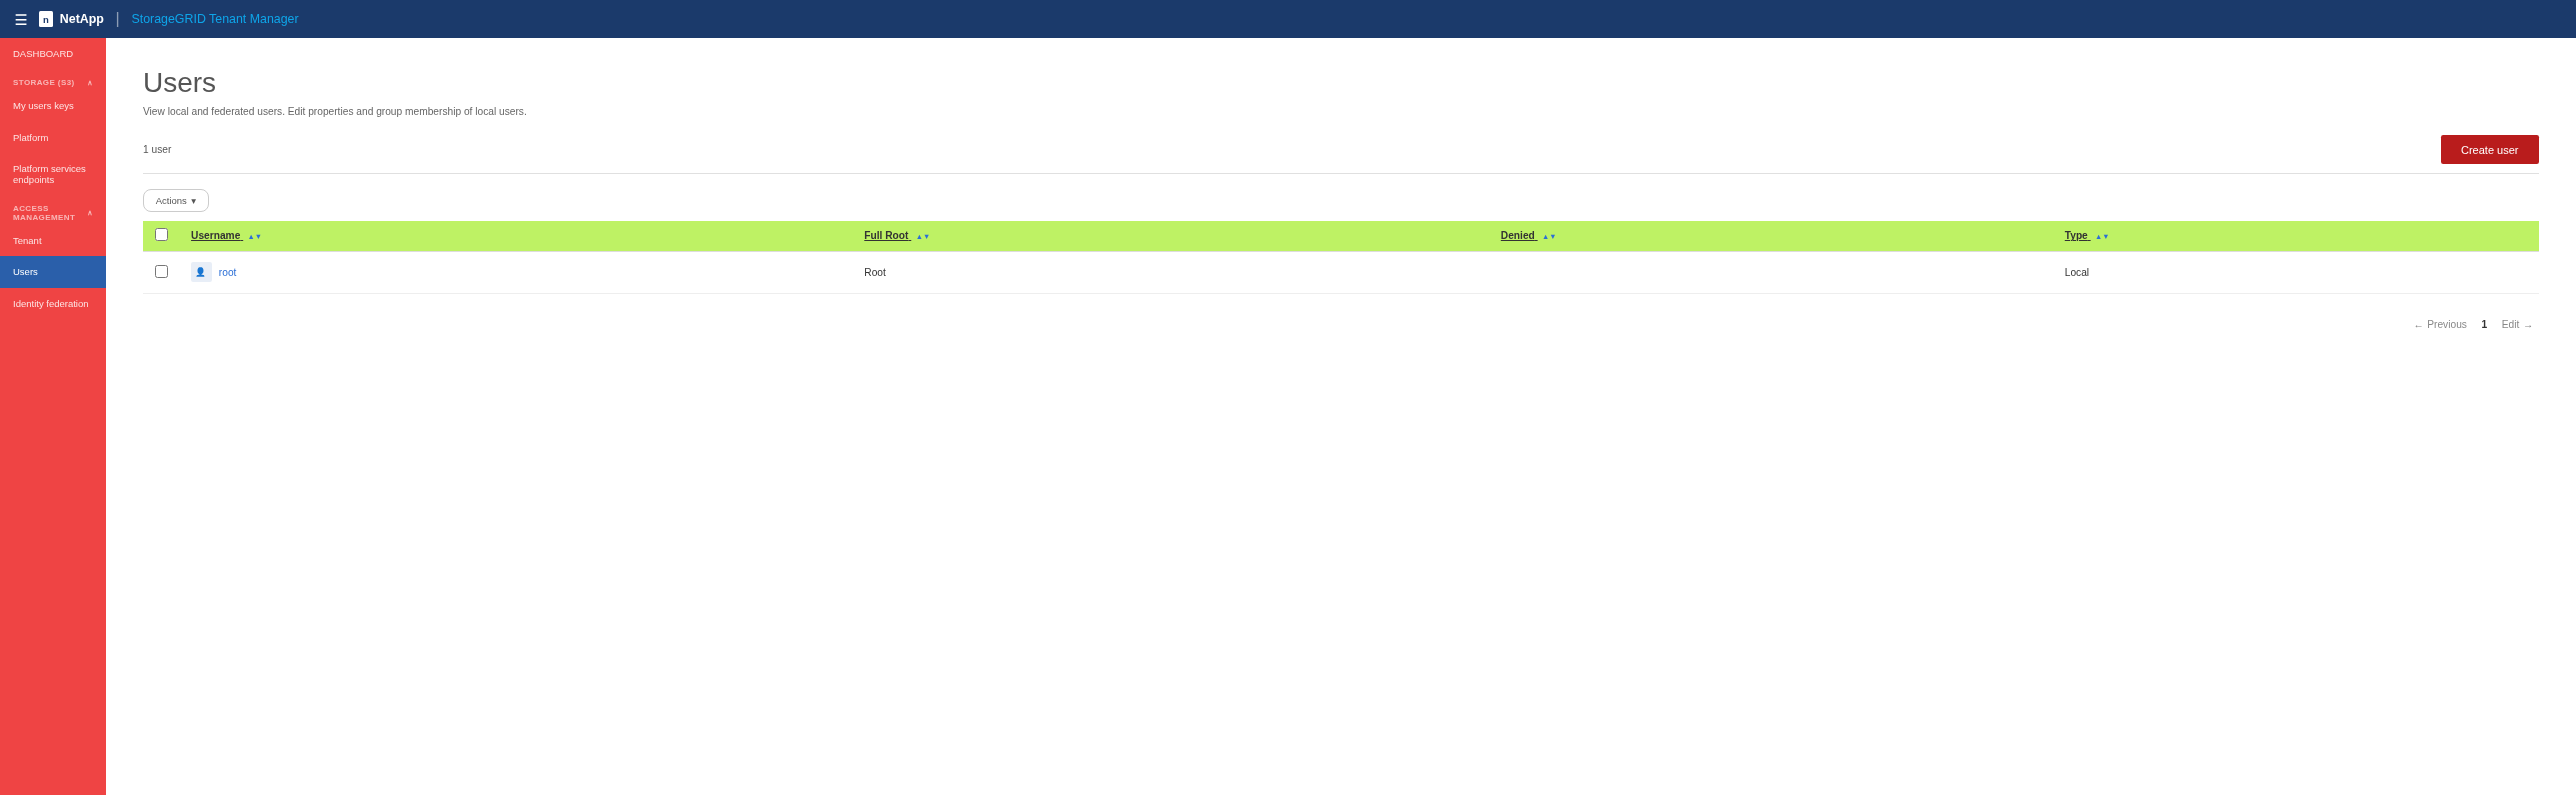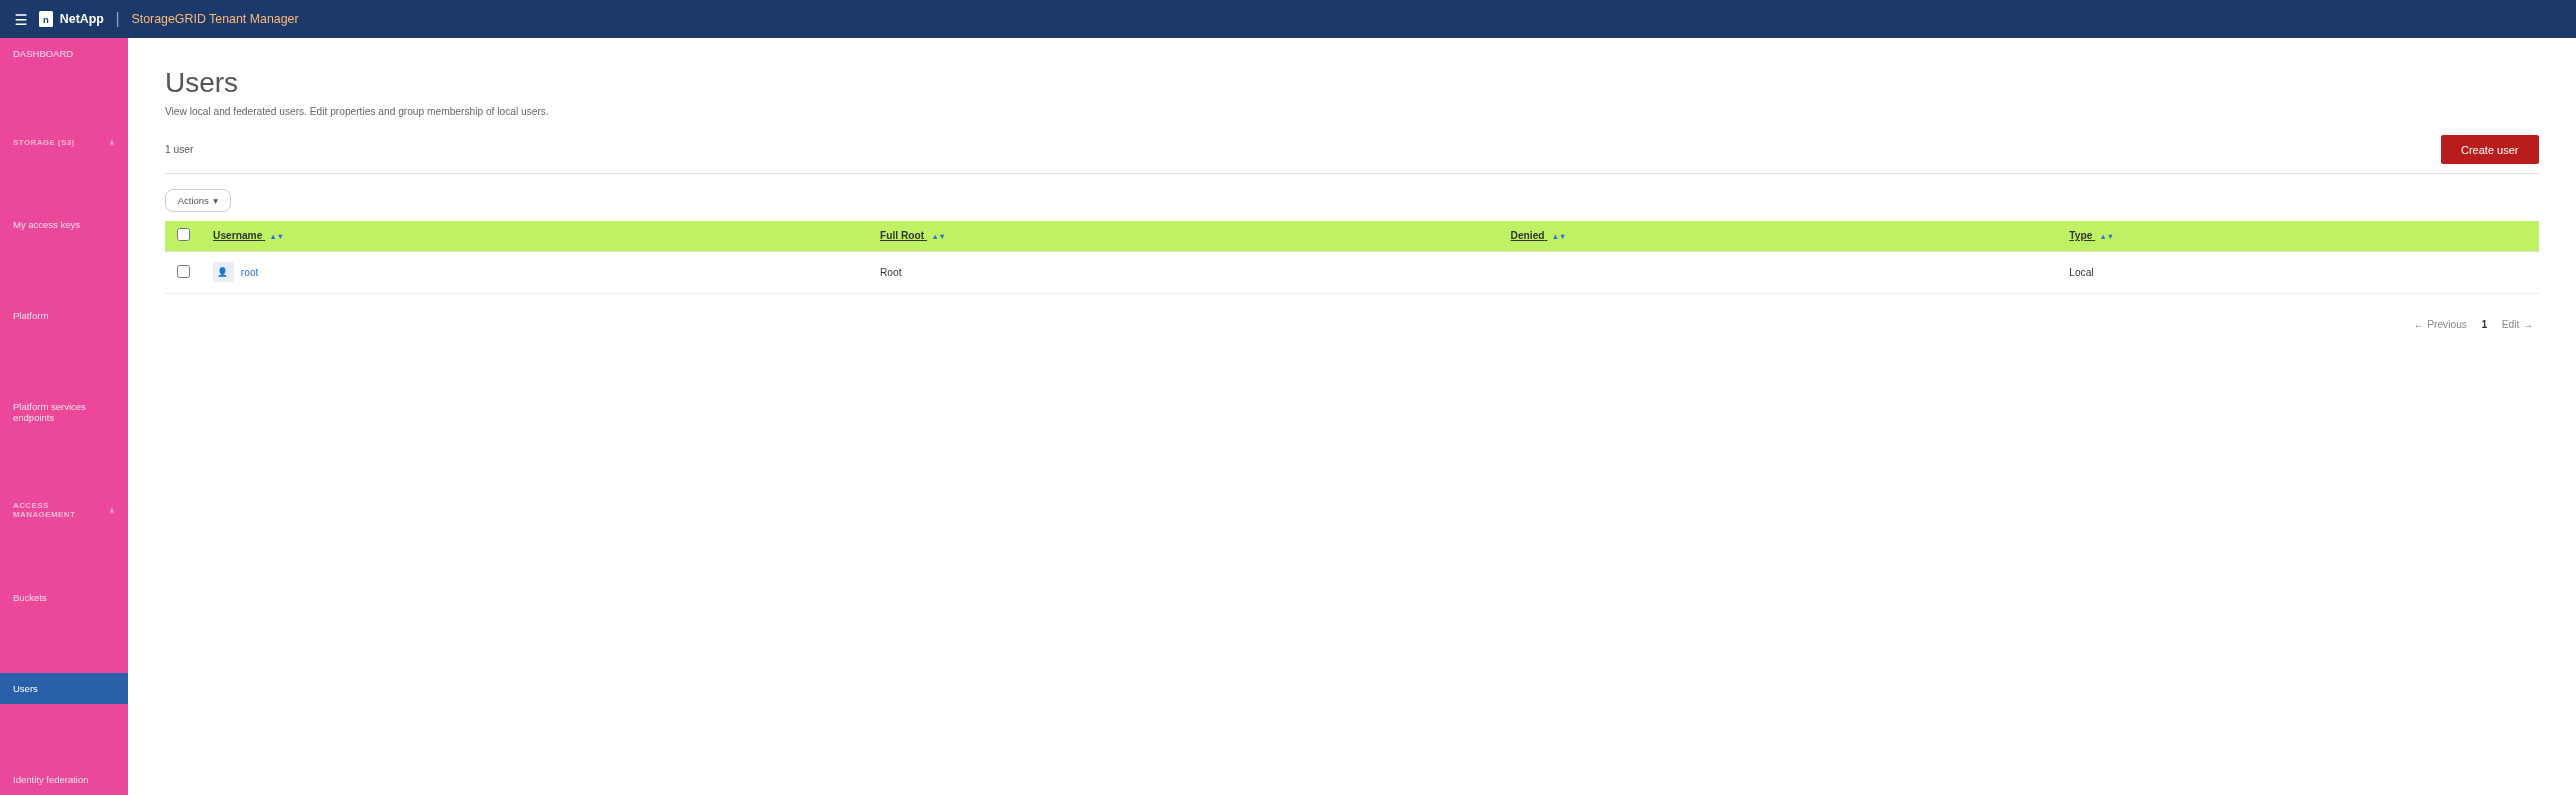--- a/index.html
+++ b/index.html
@@ -35,41 +35,40 @@
       font-size: 9.5px;
       padding: 2.2px 3.7px;
       border-radius: 1.5px;
     }
     .topbar-divider {
       color: rgba(255,255,255,0.5);
       font-size: 16px;
       font-weight: 100;
     }
     .topbar-title {
-      color: #fdba74;
+      color: #0ea5e9;
       font-size: 12.4px;
     }
 
     
     .main-layout {
       display: flex;
       flex: 1;
       overflow: hidden;
     }
 
     
     .sidebar {
-      width: 128px;
-      background: #ec4899;
+      width: 106px;
+      background: #ef4444;
       color: white;
       display: flex;
       flex-direction: column;
       flex-shrink: 0;
       overflow-y: auto;
-      justify-content: space-between;
     }
     .sidebar-item {
       padding: 10.2px 13px;
       font-size: 9.5px;
       cursor: pointer;
       color: rgba(255,255,255,0.85);
     }
     .sidebar-item.active {
       background: #2a5faa;
       color: white;
@@ -245,29 +244,29 @@
 
 <div class="main-layout">
 
   <nav class="sidebar">
     <div class="sidebar-item">DASHBOARD</div>
 
     <div class="sidebar-section">
       <span>STORAGE (S3)</span>
       <span class="sidebar-section-caret">∧</span>
     </div>
-    <div class="sidebar-item">My access keys</div>
+    <div class="sidebar-item">My users keys</div>
     <div class="sidebar-item">Platform</div>
     <div class="sidebar-item">Platform services endpoints</div>
 
     <div class="sidebar-section">
       <span>ACCESS MANAGEMENT</span>
       <span class="sidebar-section-caret">∧</span>
     </div>
-    <div class="sidebar-item">Buckets</div>
+    <div class="sidebar-item">Tenant</div>
     <div class="sidebar-item active">Users</div>
     <div class="sidebar-item">Identity federation</div>
   </nav>
 
   <main class="content">
     <h1 class="page-title">Users</h1>
     <p class="page-description">View local and federated users. Edit properties and group membership of local users.</p>
 
     <div class="toolbar-row">
       <span class="user-count">1 user</span>

